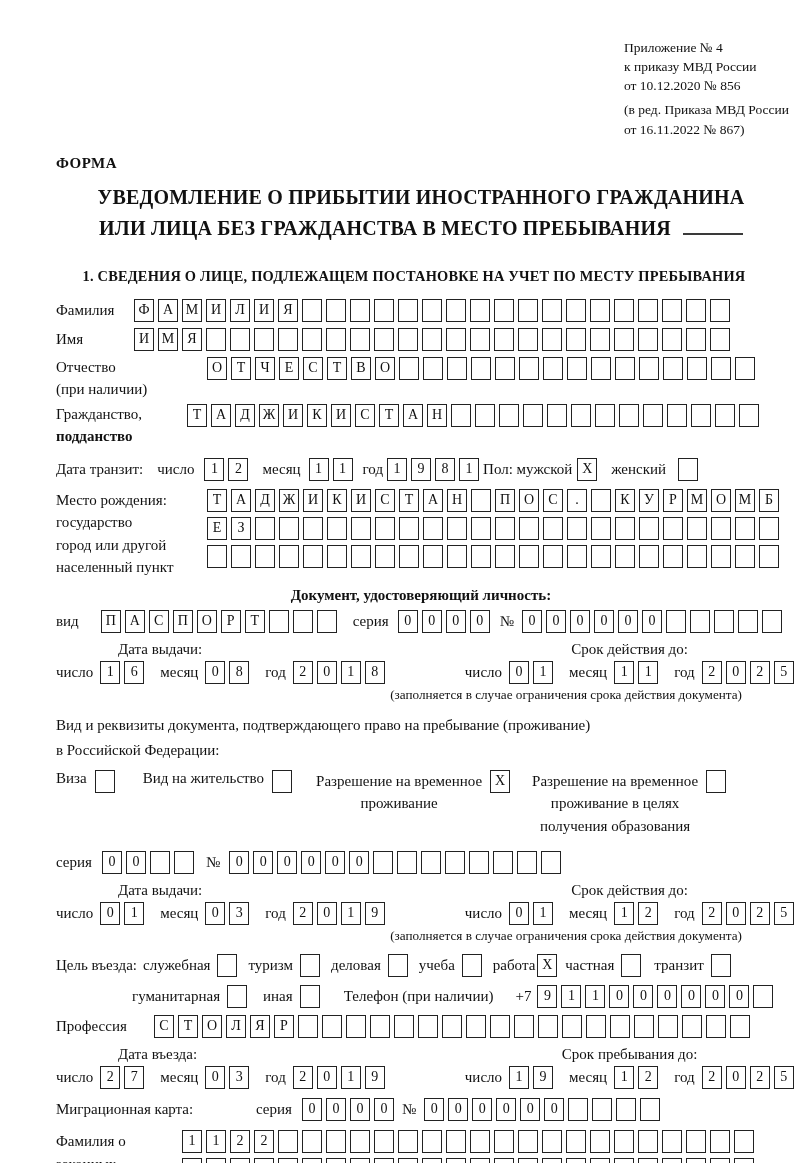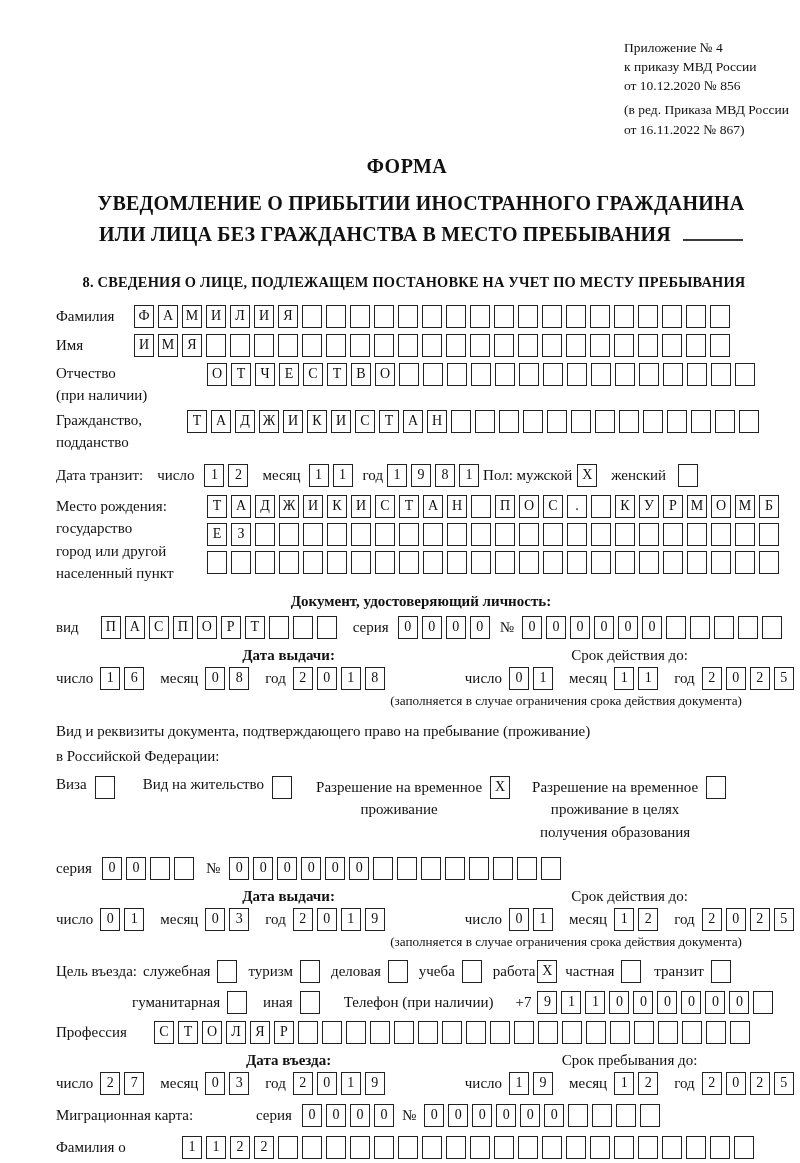--- a/index.html
+++ b/index.html
@@ -4,21 +4,21 @@
 <style>
   html,body{margin:0;padding:0;background:#ffffff;}
   .page{
     width:792px;height:1163px;box-sizing:border-box;position:relative;
     margin:0 auto;background:#fff;color:#111;
     font-family:"Liberation Serif","DejaVu Serif",serif;
     font-size:15px;padding:38px 10px 0 52px;overflow:hidden;
   }
   .hdr{margin-left:568px;width:185px;font-size:13.5px;line-height:1.42;}
   .hdr .gap{margin-top:5px;}
-  .forma{text-align:center;padding-right:28px;font-weight:bold;margin-top:16px;font-size:20px;letter-spacing:.5px;}
+  .forma{text-align:left;padding-right:28px;font-weight:bold;margin-top:16px;font-size:15px;letter-spacing:.5px;}
   .title{text-align:center;font-weight:bold;font-size:20px;line-height:1.55;margin-top:10px;letter-spacing:.2px;}
   .blank{display:inline-block;width:60px;border-bottom:2px solid #3a3a3a;height:13px;margin-left:12px;}
   .sect{margin-top:24px;font-weight:bold;font-size:14.4px;text-align:center;margin-left:-14px;letter-spacing:.2px;}
   .row{display:flex;align-items:center;margin-top:6px;white-space:nowrap;}
   .row.top{align-items:flex-start;}
   .grid{white-space:nowrap;display:inline-block;}
   .cell,.cb{
     display:inline-block;box-sizing:border-box;width:20px;height:23px;
     border:1.6px solid #222;margin-right:4px;text-align:center;
     font-size:14px;line-height:20px;vertical-align:middle;background:#fff;font-family:"Liberation Serif",serif;
@@ -28,21 +28,21 @@
   .w78{width:78px;}
   .w150{width:151px;}
   .w128{width:131px;}
   .w55{width:55px;}
   .w97{width:98px;}
   .lab2{line-height:1.45;}
   .labcol{line-height:1.5;}
   .mrow{margin-bottom:5px;}
   .ctrbold{text-align:center;font-weight:bold;margin-top:8px;font-size:15px;}
   .dlabels{display:flex;margin-top:8px;}
-  .dlabels .l{width:360px;margin-left:62px;text-align:center;font-weight:bold;}
+  .dlabels .l{width:360px;margin-left:62px;}
   .dlabels .r{width:330px;margin-left:14px;text-align:center;}
   .dates{display:flex;align-items:center;margin-top:3px;}
   .dgroup{display:flex;align-items:center;}
   .dgroup .lab{margin-right:7px;}
   .dgroup .grid{margin-right:12px;}
   .g2{margin-left:64px;}
   .note{font-size:13.2px;text-align:right;padding-right:44px;margin-top:3px;}
   .para{margin-top:10px;line-height:1.7;}
   .opts{display:flex;align-items:flex-start;margin-top:6px;}
   .opt{display:flex;align-items:flex-start;}
@@ -66,21 +66,21 @@
 
   <div class="forma">ФОРМА</div>
 
   <div class="title">
     <div>УВЕДОМЛЕНИЕ О ПРИБЫТИИ ИНОСТРАННОГО ГРАЖДАНИНА</div>
     <div>
       <span>ИЛИ ЛИЦА БЕЗ ГРАЖДАНСТВА В МЕСТО ПРЕБЫВАНИЯ</span><span class="blank"></span>
     </div>
   </div>
 
-  <div class="sect">8. СВЕДЕНИЯ О ЛИЦЕ, ПОДЛЕЖАЩЕМ ПОСТАНОВКЕ НА УЧЕТ ПО МЕСТУ ПРЕБЫВАНИЯ</div>
+  <div class="sect">1. СВЕДЕНИЯ О ЛИЦЕ, ПОДЛЕЖАЩЕМ ПОСТАНОВКЕ НА УЧЕТ ПО МЕСТУ ПРЕБЫВАНИЯ</div>
 
   <div class="row" style="margin-top:14px;">
     <span class="lab w78">Фамилия</span>
     <span class="grid"><span class="cell">Ф</span><span class="cell">А</span><span class="cell">М</span><span class="cell">И</span><span class="cell">Л</span><span class="cell">И</span><span class="cell">Я</span><span class="cell"></span><span class="cell"></span><span class="cell"></span><span class="cell"></span><span class="cell"></span><span class="cell"></span><span class="cell"></span><span class="cell"></span><span class="cell"></span><span class="cell"></span><span class="cell"></span><span class="cell"></span><span class="cell"></span><span class="cell"></span><span class="cell"></span><span class="cell"></span><span class="cell"></span><span class="cell"></span></span>
   </div>
 
   <div class="row">
     <span class="lab w78">Имя</span>
     <span class="grid"><span class="cell">И</span><span class="cell">М</span><span class="cell">Я</span><span class="cell"></span><span class="cell"></span><span class="cell"></span><span class="cell"></span><span class="cell"></span><span class="cell"></span><span class="cell"></span><span class="cell"></span><span class="cell"></span><span class="cell"></span><span class="cell"></span><span class="cell"></span><span class="cell"></span><span class="cell"></span><span class="cell"></span><span class="cell"></span><span class="cell"></span><span class="cell"></span><span class="cell"></span><span class="cell"></span><span class="cell"></span><span class="cell"></span></span>
   </div>
@@ -89,21 +89,21 @@
     <span class="lab w150 lab2">
       <span style="display:block;">Отчество</span>
       <span style="display:block;">(при наличии)</span>
     </span>
     <span class="grid"><span class="cell">О</span><span class="cell">Т</span><span class="cell">Ч</span><span class="cell">Е</span><span class="cell">С</span><span class="cell">Т</span><span class="cell">В</span><span class="cell">О</span><span class="cell"></span><span class="cell"></span><span class="cell"></span><span class="cell"></span><span class="cell"></span><span class="cell"></span><span class="cell"></span><span class="cell"></span><span class="cell"></span><span class="cell"></span><span class="cell"></span><span class="cell"></span><span class="cell"></span><span class="cell"></span><span class="cell"></span></span>
   </div>
 
   <div class="row top" style="margin-top:4px;">
     <span class="lab w128 lab2">
       <span style="display:block;">Гражданство,</span>
-      <span style="display:block;">подданство</span>
+      <span style="display:block;font-weight:bold;">подданство</span>
     </span>
     <span class="grid"><span class="cell">Т</span><span class="cell">А</span><span class="cell">Д</span><span class="cell">Ж</span><span class="cell">И</span><span class="cell">К</span><span class="cell">И</span><span class="cell">С</span><span class="cell">Т</span><span class="cell">А</span><span class="cell">Н</span><span class="cell"></span><span class="cell"></span><span class="cell"></span><span class="cell"></span><span class="cell"></span><span class="cell"></span><span class="cell"></span><span class="cell"></span><span class="cell"></span><span class="cell"></span><span class="cell"></span><span class="cell"></span><span class="cell"></span></span>
   </div>
 
   <div class="row" style="margin-top:10px;">
     <span class="lab" style="margin-right:14px;">Дата транзит:</span>
     <span class="lab" style="margin-right:10px;">число</span>
     <span class="grid" style="margin-right:10px;"><span class="cell">1</span><span class="cell">2</span></span>
     <span class="lab" style="margin-right:8px;">месяц</span>
     <span class="grid" style="margin-right:6px;"><span class="cell">1</span><span class="cell">1</span></span>

